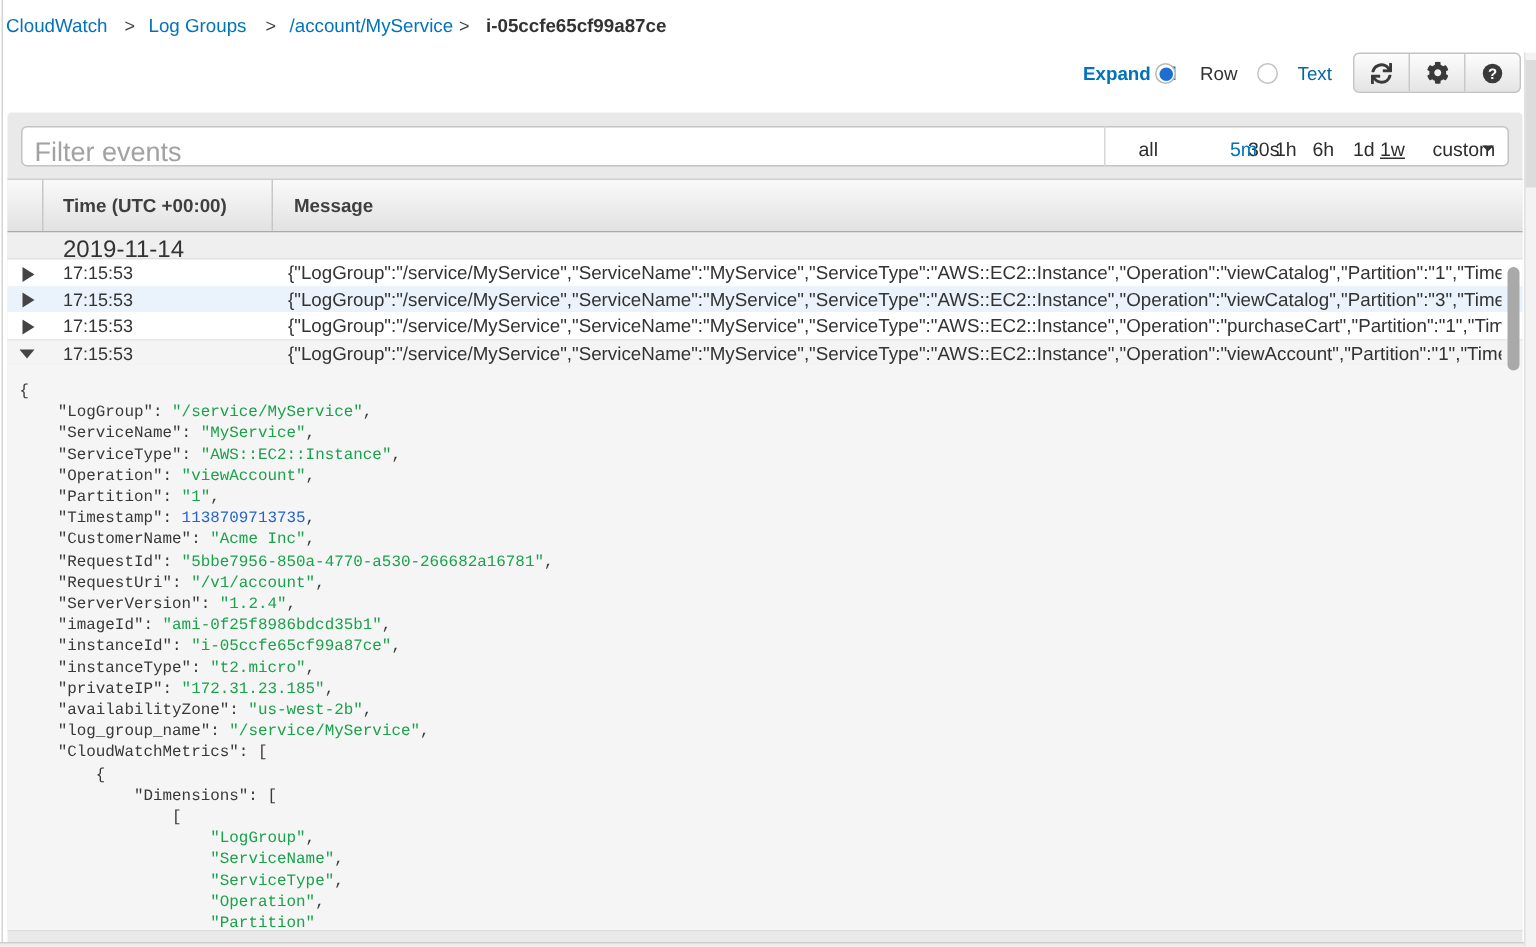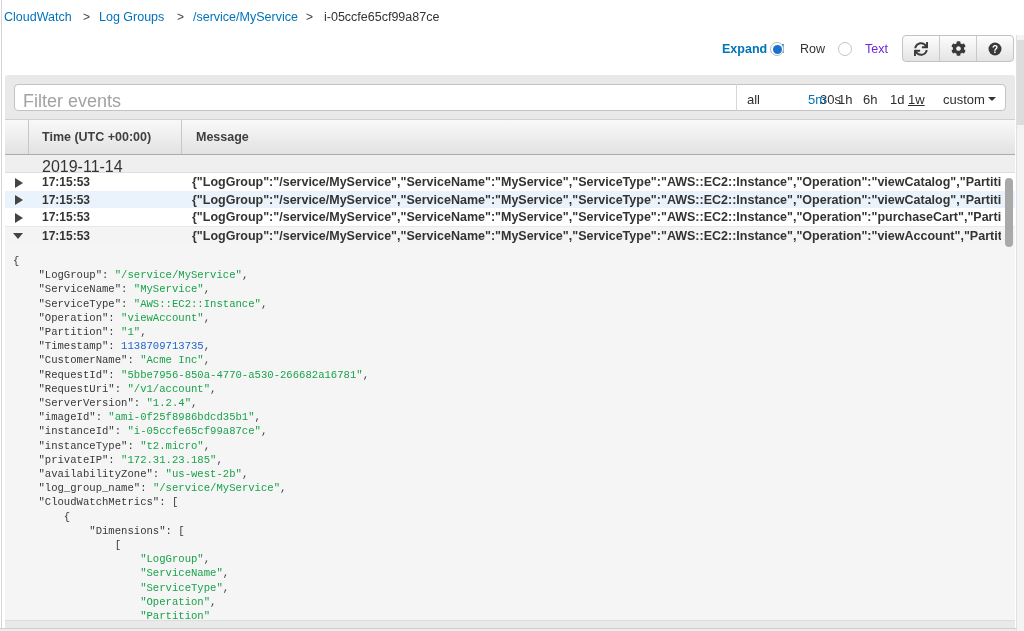--- a/index.html
+++ b/index.html
@@ -12,40 +12,40 @@
   #crumb span.lnk{color:#0073bb;position:absolute;top:0;}
   #crumb span.sep{color:#444;position:absolute;top:0;font-size:12px;}
   #crumb span.cur{color:#333;position:absolute;top:0;}
   
   #expandall{left:722px;top:42px;font-size:12.5px;font-weight:bold;color:#0073bb;}
   .radio-outer{width:12px;height:12px;border-radius:50%;background:#fff;border:1px solid #b9b9b9;}
   #radio1{left:770px;top:42px;}
   #radio1 .dot{position:absolute;left:1.5px;top:1.5px;width:9px;height:9px;border-radius:50%;background:#1b6fd3;}
   #radio2{left:838px;top:42px;border:1px solid #c4c4c4;}
   #rowlbl{left:800px;top:42px;font-size:12.5px;color:#333;}
-  #textlbl{left:865px;top:42px;font-size:12.5px;color:#6d28d9;}
+  #textlbl{left:865px;top:42px;font-size:12.5px;color:#0369a1;}
   #btngroup{left:902px;top:35px;width:112px;height:27px;border:1px solid #c3c3c3;border-radius:4px;background:linear-gradient(#fdfdfd,#e4e4e4);box-sizing:border-box;display:flex;}
   #btngroup .btn{flex:1;display:flex;align-items:center;justify-content:center;}
   #btngroup .btn + .btn{border-left:1px solid #c9c9c9;}
   
   #panel{left:5px;top:75px;width:1010px;height:556px;background:#e9e9e9;border-radius:3px 3px 0 0;}
   
   #filterbar{left:14px;top:84px;width:992px;height:27px;background:#fff;border:1px solid #c3c3c3;border-radius:4px;box-sizing:border-box;}
   #filterph{left:23px;top:91px;font-size:18px;color:#a2a2a2;}
   #timesep{left:736px;top:84px;width:1px;height:27px;background:#d6d6d6;}
-  .titem{position:absolute;top:92px;font-size:13px;color:#2e2e2e;}
+  .titem{position:absolute;top:92px;font-size:13px;color:#2e2e2e;margin-left:12px;}
   
   #thead{left:5px;top:119px;width:1010px;height:36px;background:linear-gradient(#f9f9f9,#e2e2e2);border-top:1px solid #d0d0d0;border-bottom:1px solid #ababab;box-sizing:border-box;}
   .hsep{position:absolute;top:120px;width:1px;height:34px;background:#c7c7c7;}
   #thead-time{left:42px;top:130px;font-size:12.5px;font-weight:bold;color:#3f3f3f;}
   #thead-msg{left:196px;top:130px;font-size:12.5px;font-weight:bold;color:#3f3f3f;}
   
   #daterow{left:5px;top:155px;width:1010px;height:18px;background:#efefef;border-bottom:1px solid #dedede;box-sizing:border-box;}
   #datetxt{left:42px;top:158px;font-size:16px;color:#333;}
-  .row{position:absolute;left:5px;width:1010px;height:17.5px;overflow:hidden;font-weight:bold;}
+  .row{position:absolute;left:5px;width:1010px;height:17.5px;overflow:hidden;}
   .row .tri-r{position:absolute;left:10px;top:4.5px;width:0;height:0;border-left:8px solid #444;border-top:5px solid transparent;border-bottom:5px solid transparent;}
   .row .tri-d{position:absolute;left:8px;top:6px;width:0;height:0;border-top:6px solid #444;border-left:5px solid transparent;border-right:5px solid transparent;}
   .row .tm{position:absolute;left:37px;top:2px;font-size:12px;color:#333;}
   .row .msg{position:absolute;left:187px;top:2px;right:14px;font-size:12.5px;color:#333;white-space:nowrap;overflow:hidden;}
   #row1{top:173px;background:#fff;}
   #row2{top:190.5px;background:#eaf3fb;}
   #row3{top:208px;background:#fff;}
   #row4{top:225.5px;background:#f4f4f5;border-top:1px solid #e8e8e8;box-sizing:border-box;}
   
   #jsonarea{left:5px;top:243px;width:1010px;height:378px;background:#f5f5f6;border-bottom:1px solid #ddd;box-sizing:border-box;overflow:hidden;}
@@ -61,23 +61,23 @@
 </style>
 </head>
 <body>
 <div class="abs" id="leftline"></div>
 
 <div class="abs" id="crumb">
   <span class="lnk" style="left:4px;">CloudWatch</span>
   <span class="sep" style="left:83px;">&gt;</span>
   <span class="lnk" style="left:99px;">Log Groups</span>
   <span class="sep" style="left:177px;">&gt;</span>
-  <span class="lnk" style="left:193px;">/service/MyService</span>
+  <span class="lnk" style="left:193px;">/account/MyService</span>
   <span class="sep" style="left:306px;">&gt;</span>
-  <span class="cur" style="left:324px;">i-05ccfe65cf99a87ce</span>
+  <span class="cur" style="left:324px;font-weight:bold;">i-05ccfe65cf99a87ce</span>
 </div>
 
 <div class="abs" id="expandall">Expand all</div>
 <div class="abs radio-outer" id="radio1">
     <div class="dot"></div>
   </div>
 <div class="abs" id="rowlbl">Row</div>
 <div class="abs radio-outer" id="radio2"></div>
 <div class="abs" id="textlbl">Text</div>
 <div class="abs" id="btngroup">

